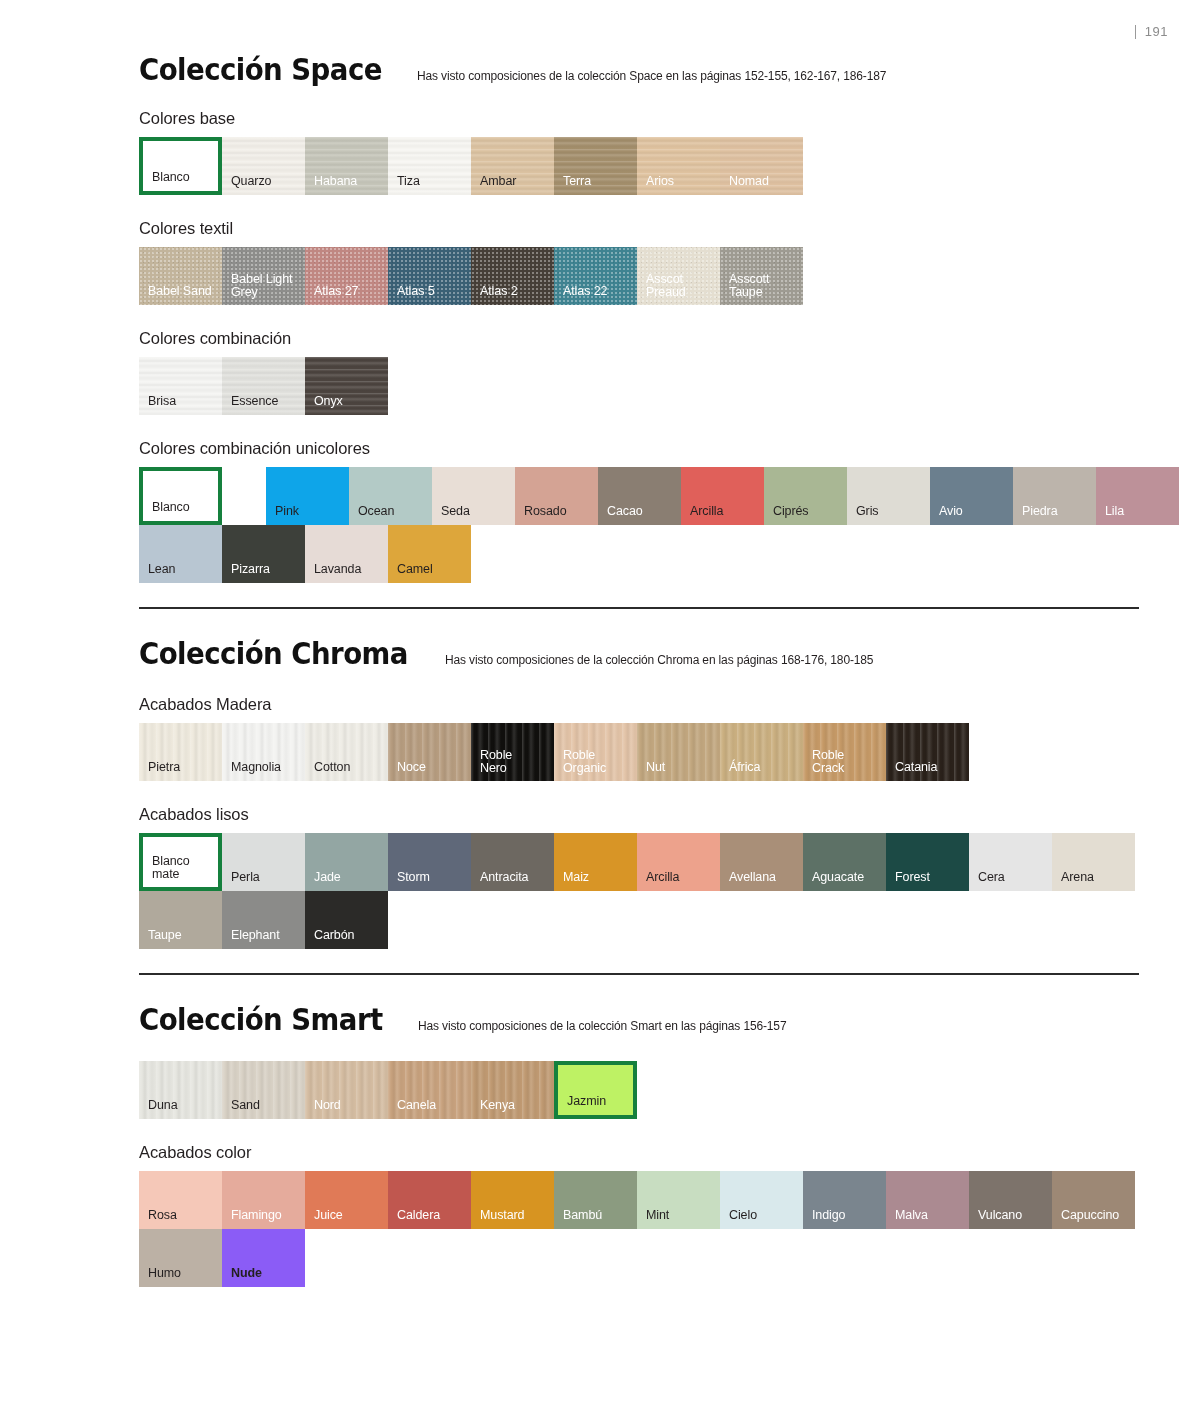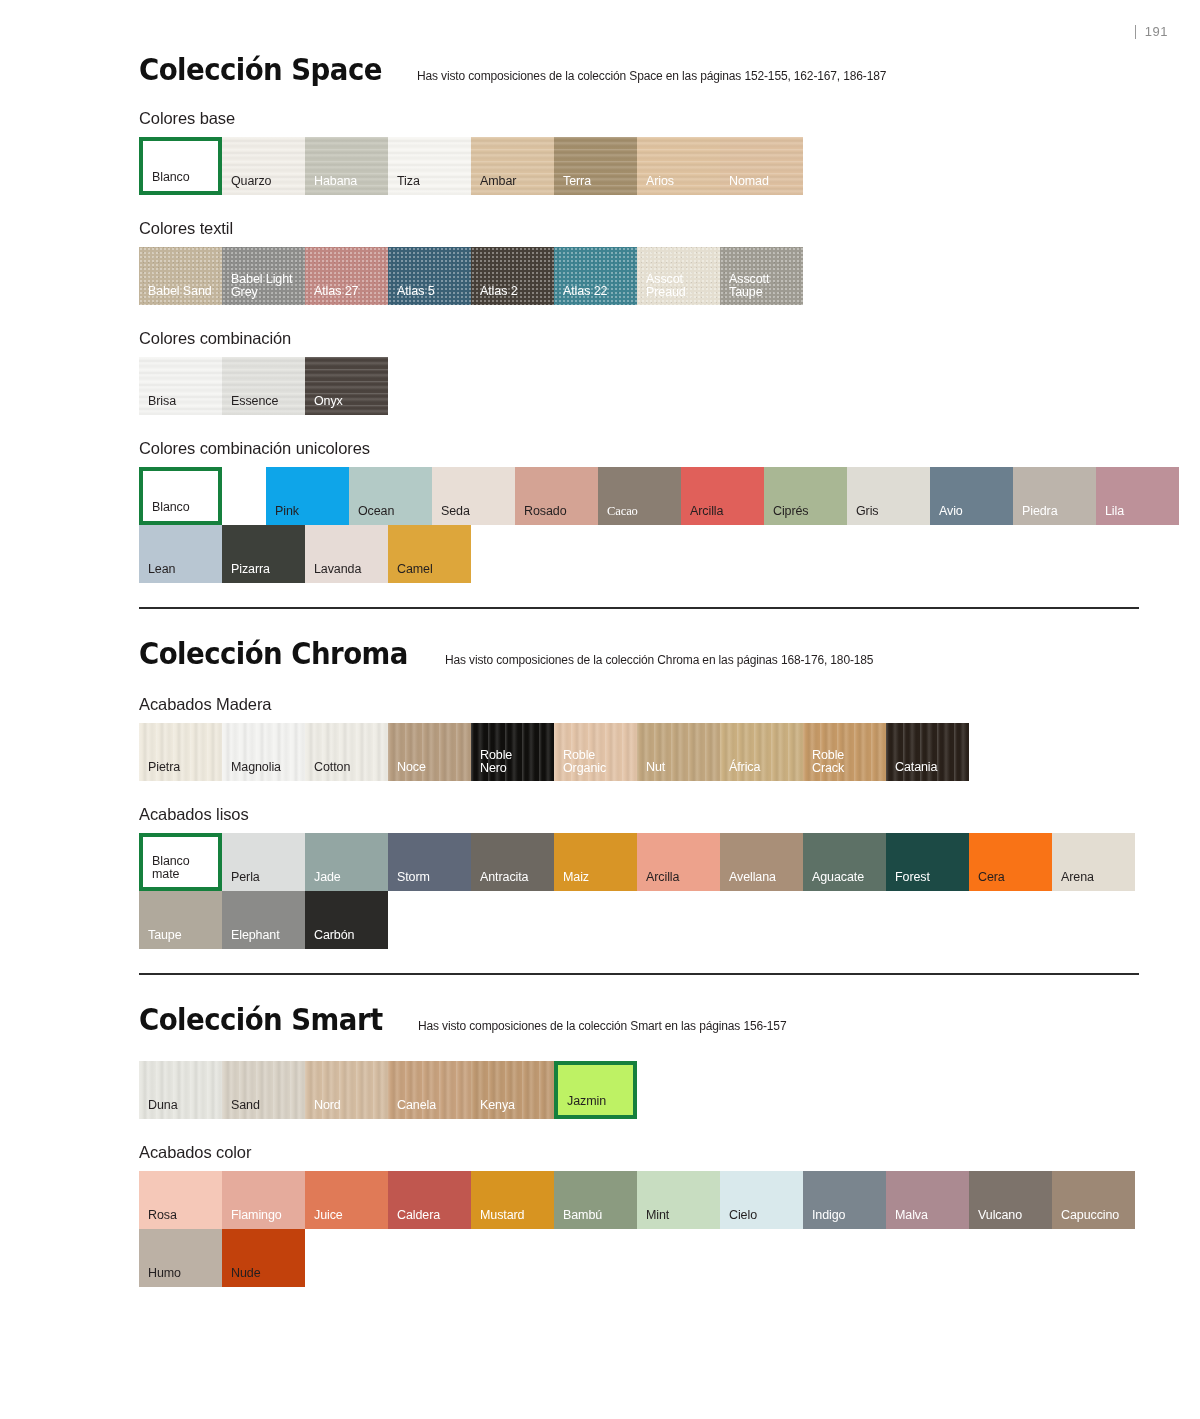--- a/index.html
+++ b/index.html
@@ -267,21 +267,21 @@
                 </div>
                 <div class="swatch" title="Ocean" style="background: rgb(179, 202, 198);">
                   <span class="lbl" style="color: rgb(35, 31, 32);">Ocean</span>
                 </div>
                 <div class="swatch" title="Seda" style="background: rgb(232, 222, 214);">
                   <span class="lbl" style="color: rgb(35, 31, 32);">Seda</span>
                 </div>
                 <div class="swatch" title="Rosado" style="background: rgb(212, 163, 148);">
                   <span class="lbl" style="color: rgb(35, 31, 32);">Rosado</span>
                 </div>
-                <div class="swatch" title="Cacao" style="background: rgb(138, 126, 114); font-family: Liberation Serif, serif;">
+                <div class="swatch" title="Cacao" style="background: rgb(138, 126, 114);">
                   <span class="lbl" style="color: rgb(255, 255, 255);">Cacao</span>
                 </div>
                 <div class="swatch" title="Arcilla" style="background: rgb(224, 96, 90);">
                   <span class="lbl" style="color: rgb(35, 31, 32);">Arcilla</span>
                 </div>
                 <div class="swatch" title="Ciprés" style="background: rgb(169, 183, 148);">
                   <span class="lbl" style="color: rgb(35, 31, 32);">Ciprés</span>
                 </div>
                 <div class="swatch" title="Gris" style="background: rgb(222, 220, 212);">
                   <span class="lbl" style="color: rgb(35, 31, 32);">Gris</span>
@@ -387,21 +387,21 @@
                 </div>
                 <div class="swatch" title="Avellana" style="background: rgb(169, 143, 120);">
                   <span class="lbl" style="color: rgb(255, 255, 255);">Avellana</span>
                 </div>
                 <div class="swatch" title="Aguacate" style="background: rgb(93, 113, 102);">
                   <span class="lbl" style="color: rgb(255, 255, 255);">Aguacate</span>
                 </div>
                 <div class="swatch" title="Forest" style="background: rgb(28, 74, 69);">
                   <span class="lbl" style="color: rgb(255, 255, 255);">Forest</span>
                 </div>
-                <div class="swatch" title="Cera" style="background: #f97316; text-align: center;">
+                <div class="swatch" title="Cera" style="background: #e5e5e5; text-align: center;">
                   <span class="lbl" style="color: rgb(35, 31, 32);">Cera</span>
                 </div>
                 <div class="swatch" title="Arena" style="background: rgb(227, 221, 210);">
                   <span class="lbl" style="color: rgb(35, 31, 32);">Arena</span>
                 </div>
               </div>
               <div class="swatch-row">
                 <div class="swatch" title="Taupe" style="background: rgb(176, 169, 156);">
                   <span class="lbl" style="color: rgb(255, 255, 255);">Taupe</span>
                 </div>
@@ -483,21 +483,21 @@
                   <span class="lbl" style="color: rgb(255, 255, 255);">Vulcano</span>
                 </div>
                 <div class="swatch" title="Capuccino" style="background: rgb(157, 136, 117);">
                   <span class="lbl" style="color: rgb(255, 255, 255);">Capuccino</span>
                 </div>
               </div>
               <div class="swatch-row">
                 <div class="swatch" title="Humo" style="background: rgb(188, 177, 165);">
                   <span class="lbl" style="color: rgb(35, 31, 32);">Humo</span>
                 </div>
-                <div class="swatch" title="Nude" style="background: #c2410c;">
+                <div class="swatch" title="Nude" style="background: #8b5cf6; font-weight: bold;">
                   <span class="lbl" style="color: rgb(35, 31, 32);">Nude</span>
                 </div>
               </div>
             </div>
           </div>
         </div>
       </div>
   </div>
 
 </div>

